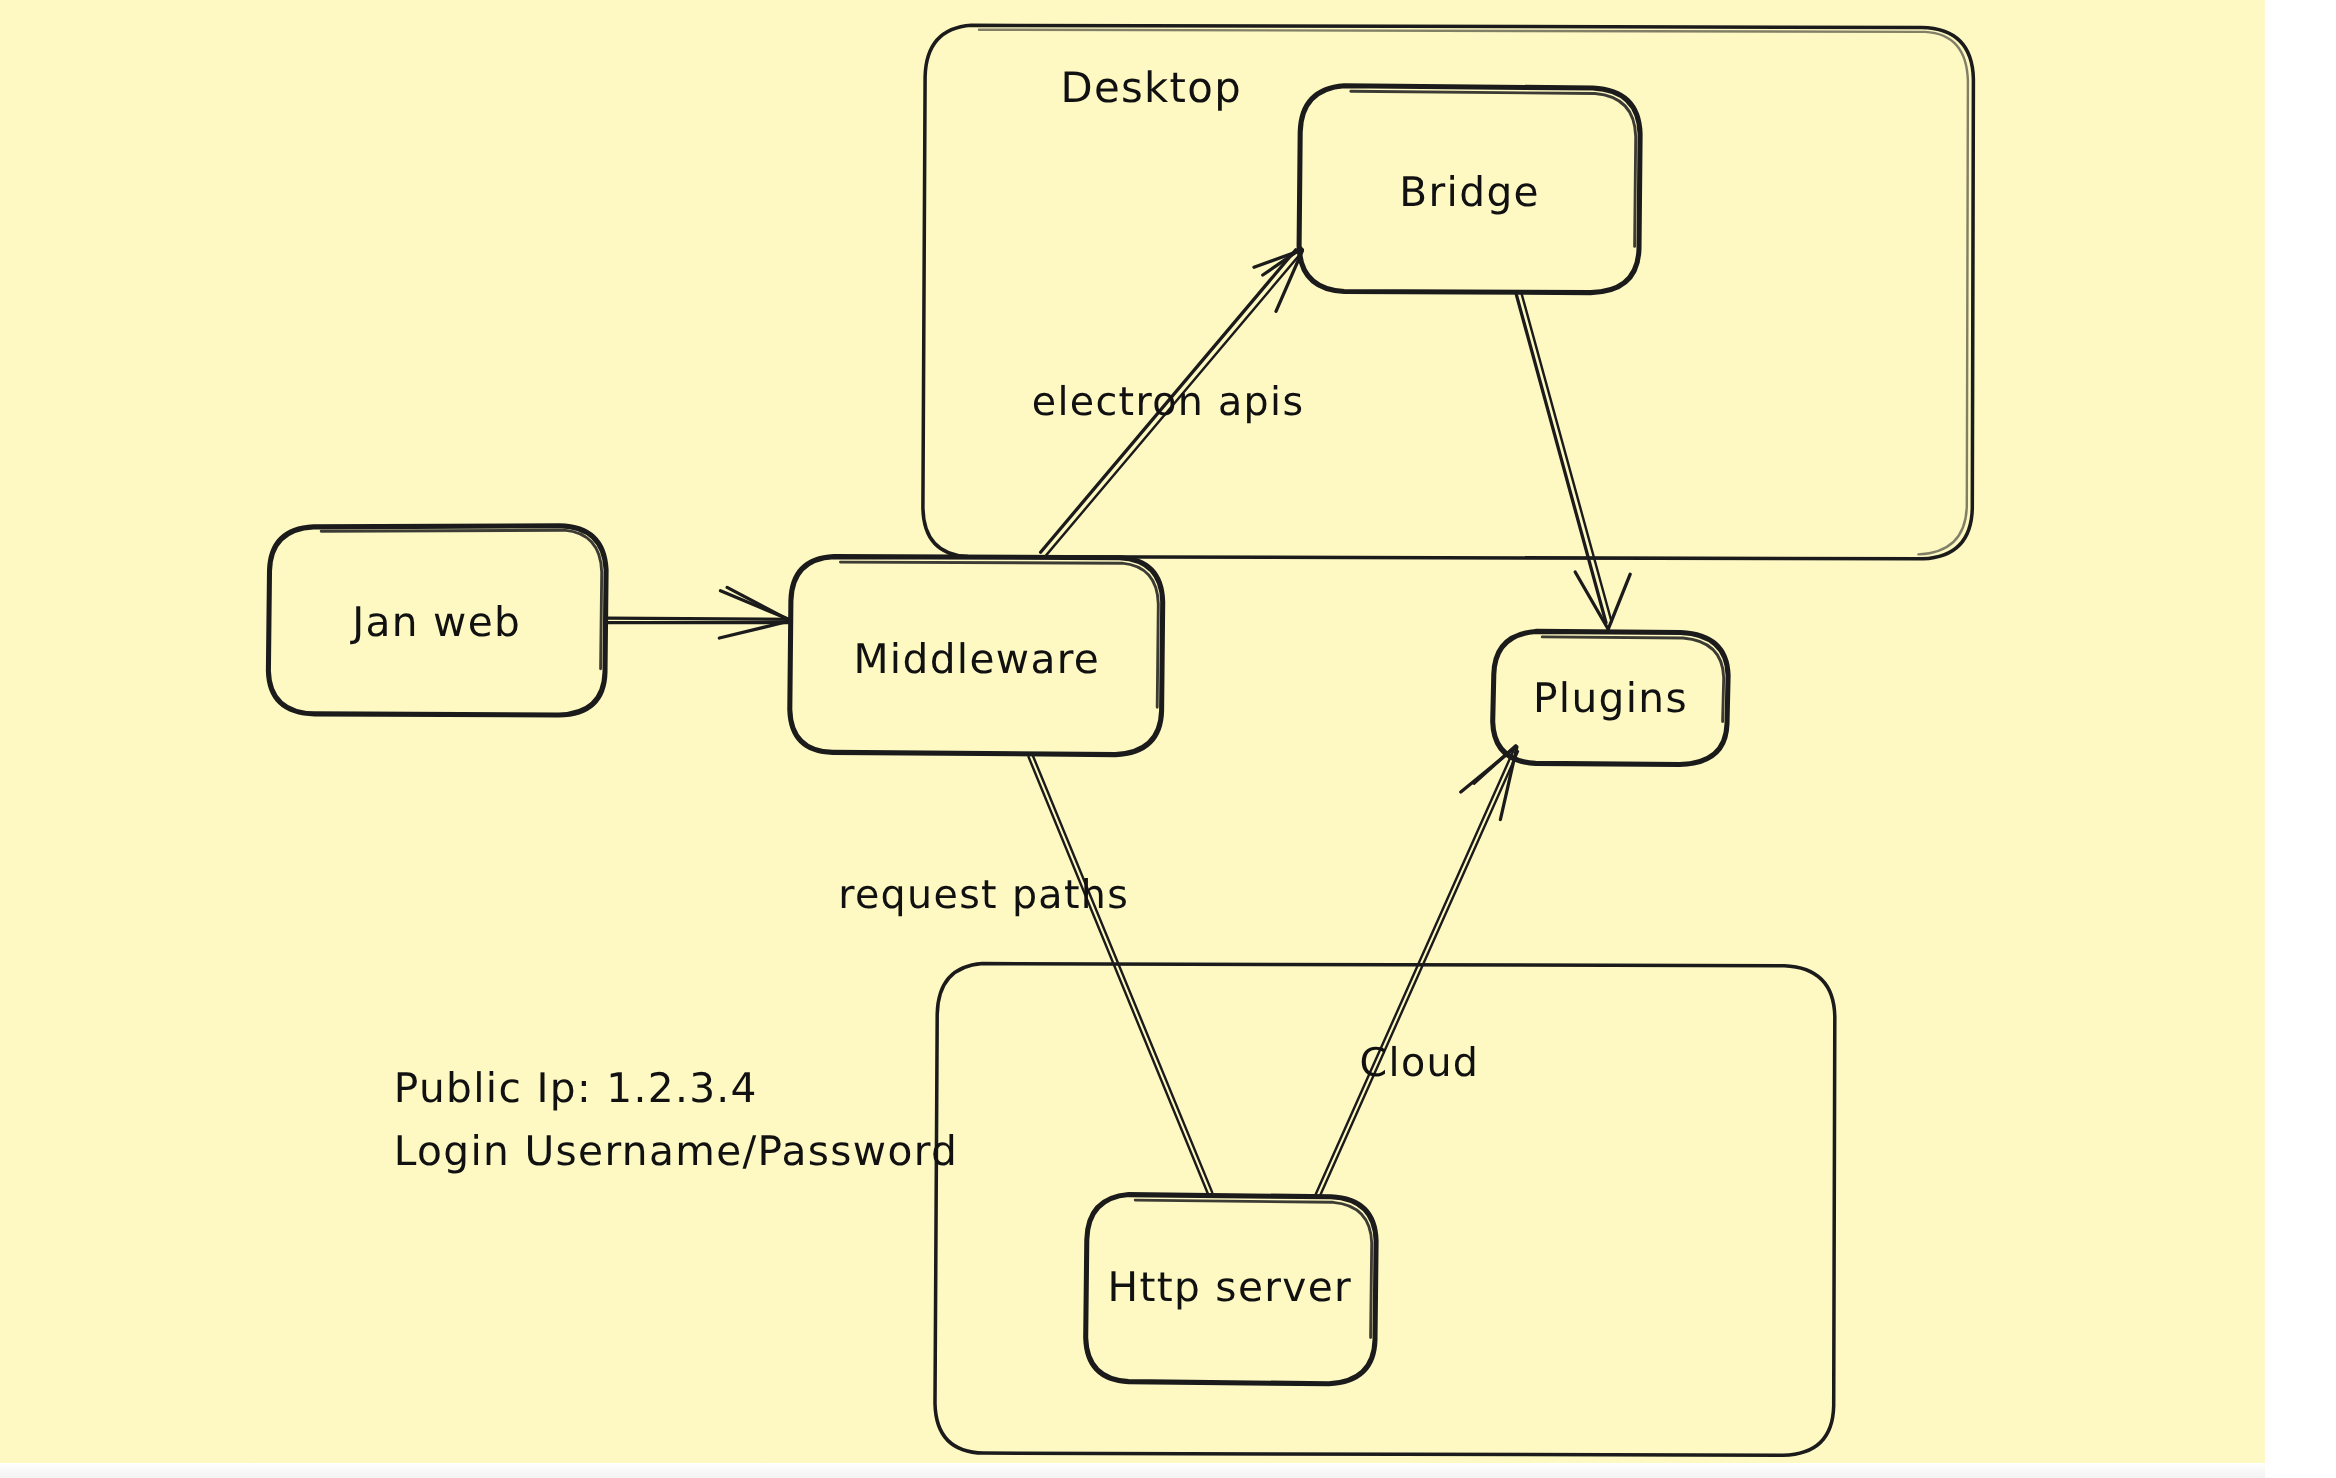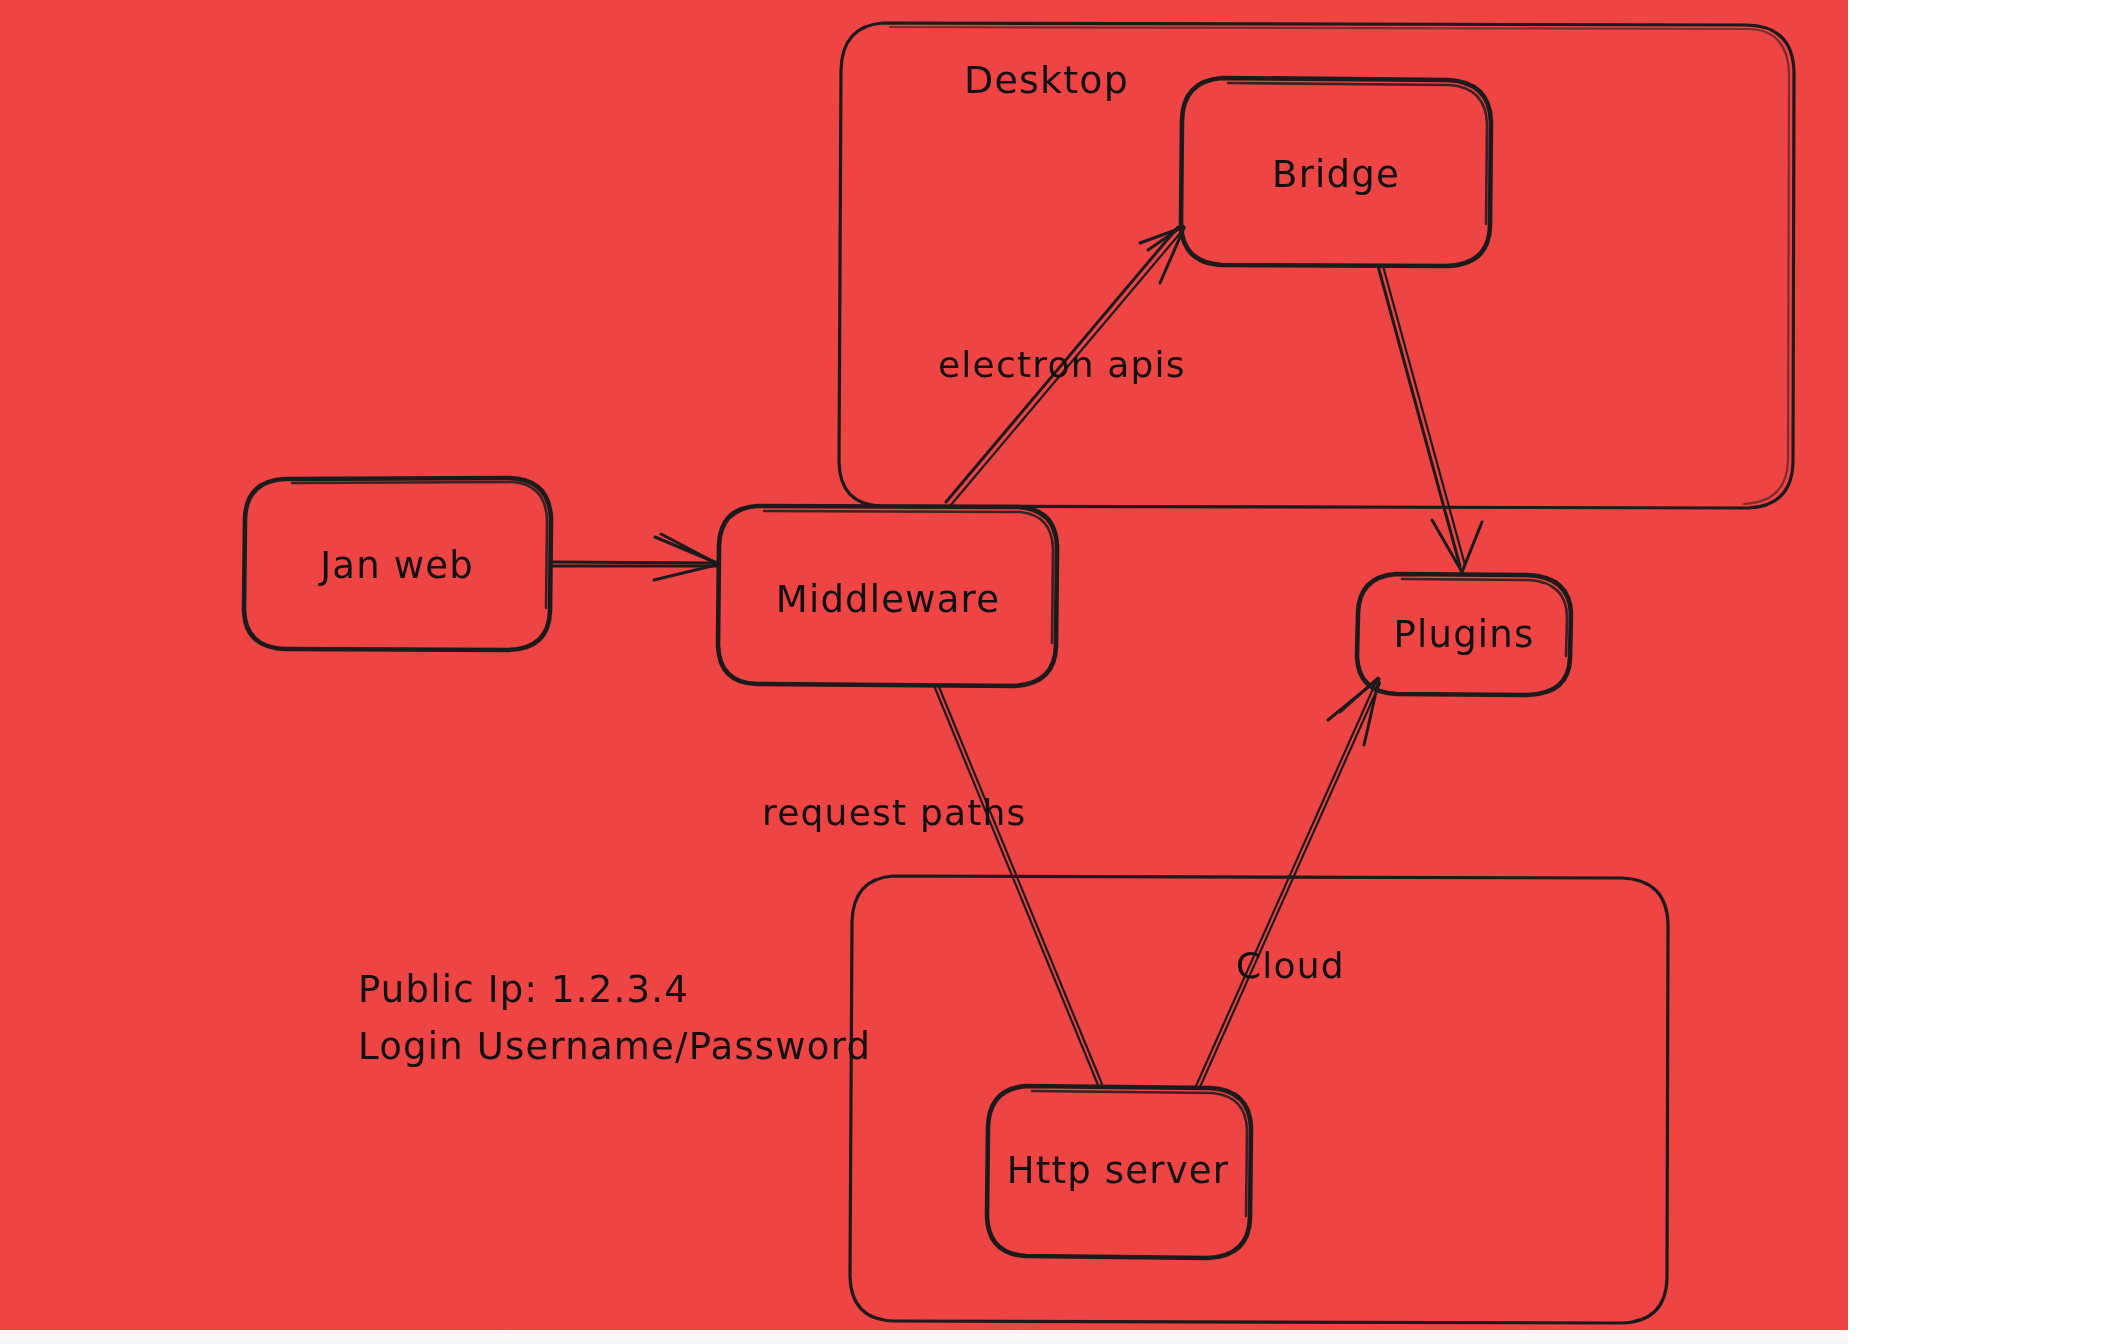--- a/index.html
+++ b/index.html
@@ -2,23 +2,23 @@
 <html><head>
 <meta charset="utf-8">
 <style>
   html, body {
     margin: 0;
     padding: 0;
     background: #ffffff;
   }
   #canvas {
     position: relative;
-    width: 1848px;
+    width: 2059px;
     height: 1344px;
-    background: #ef4444;
+    background: #fef9c3;
     overflow: hidden;
     font-family: "DejaVu Sans", sans-serif;
   }
   #canvas svg {
     position: absolute;
     top: 0;
     left: 0;
     width: 2124px;
     height: 1344px;
   }

